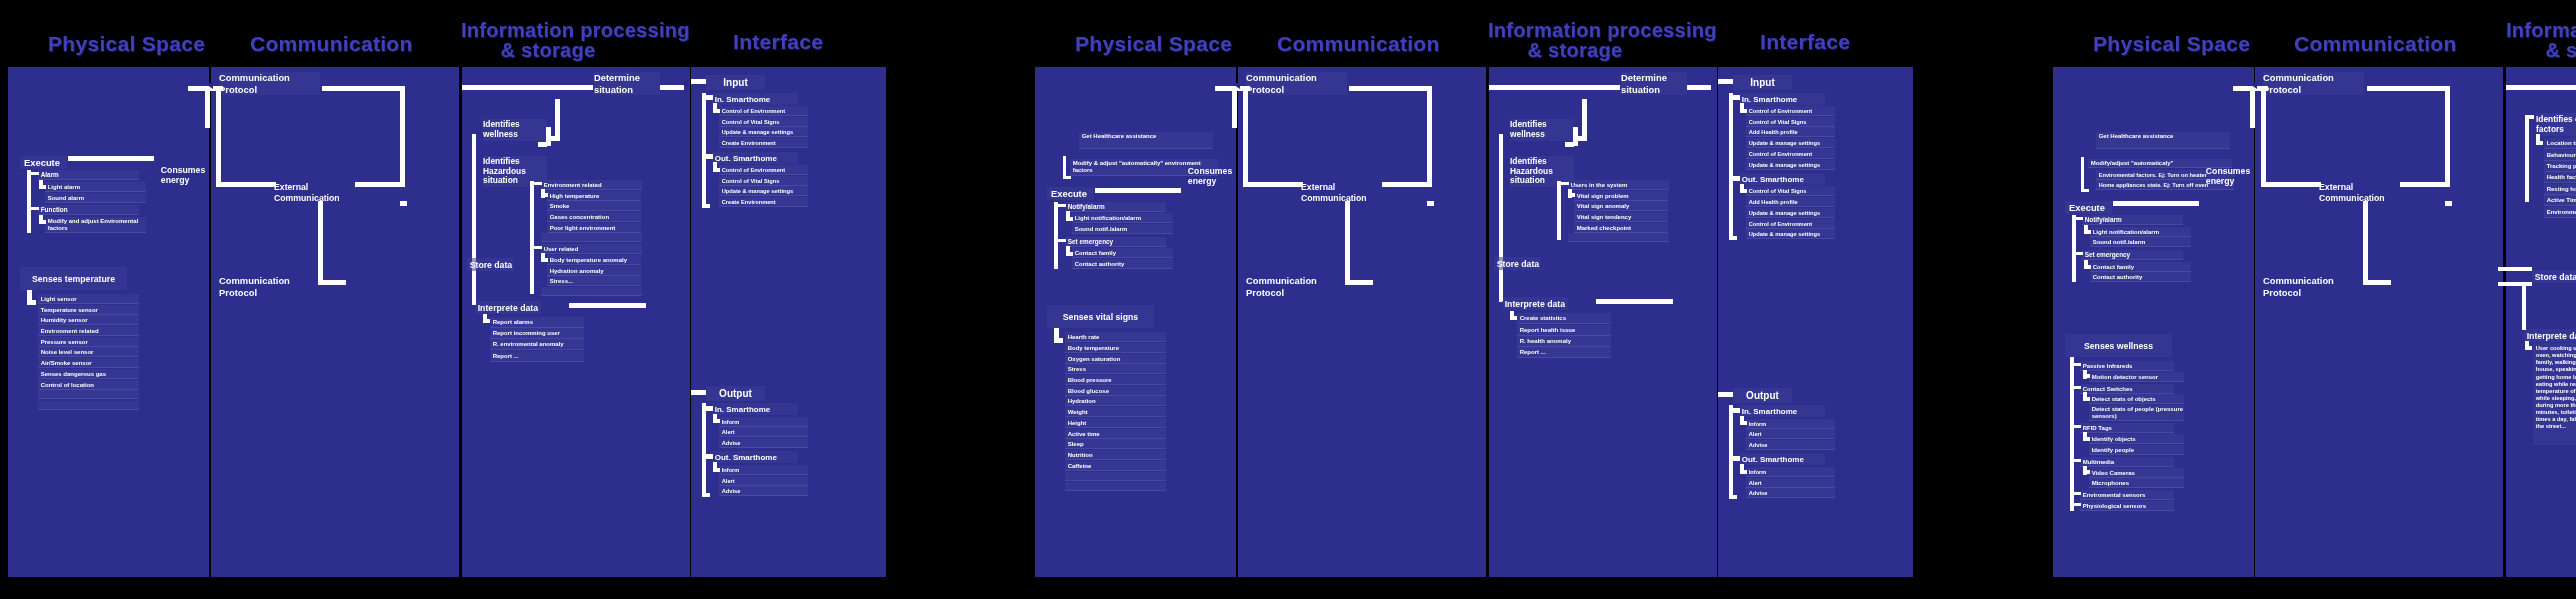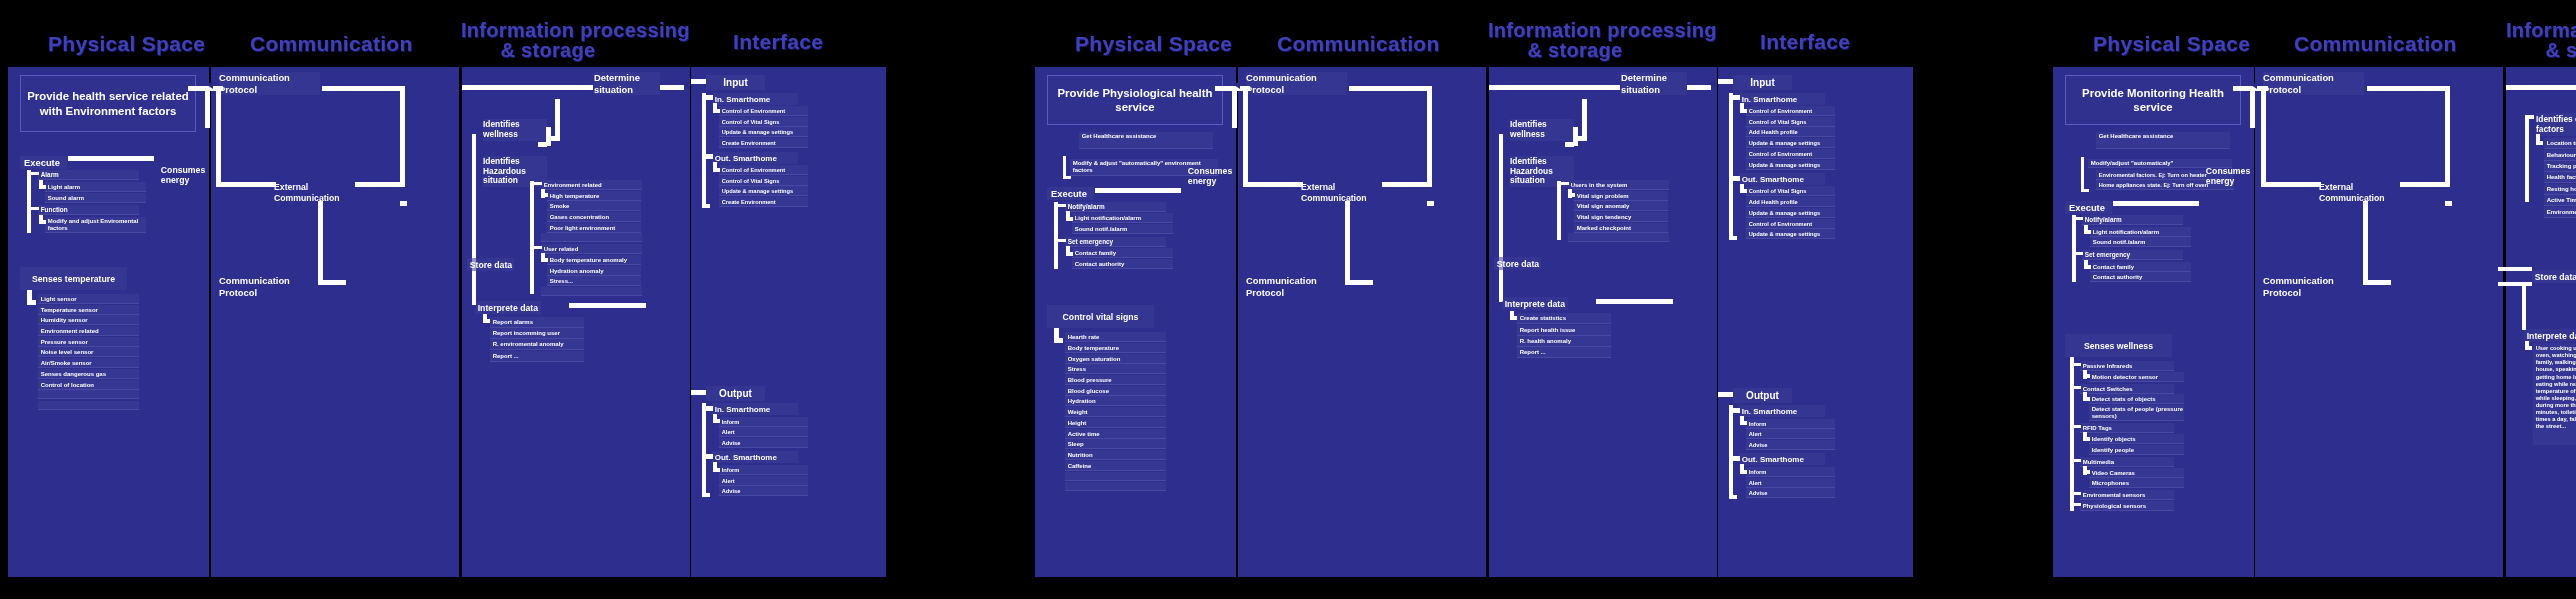--- a/index.html
+++ b/index.html
@@ -41,21 +41,20 @@
     <div class="colhead" style="left: 250px; top: 32px;">Communication</div>
     <div class="colhead two" style="left: 461px; top: 20px; width: 174px; font-size: 20px; text-align: center;">
       <div>Information processing</div>
       <div>&amp; storage</div>
     </div>
     <div class="colhead" style="left: 733px; top: 30px;">Interface</div>
     <div class="col" style="left: 8px; top: 67px; width: 201px; height: 510px;"></div>
     <div class="col" style="left: 211px; top: 67px; width: 248px; height: 510px;"></div>
     <div class="col" style="left: 462px; top: 67px; width: 228px; height: 510px;"></div>
     <div class="col" style="left: 691px; top: 67px; width: 195px; height: 510px;"></div>
-    <div class="nbox title-box" style="left: 20px; top: 75px; width: 176px; height: 57px; font-size: 11.4px; line-height: 1.25; padding: 0px 5.4px;">Provide health service related with Environment factors</div>
     <div class="lbl" style="left: 20px; top: 156px; width: 47px; height: 13.4px; font-size: 9.4px; padding-left: 4px;">Execute</div>
     <div class="wl" style="left: 68px; top: 156px; width: 86px; height: 4.7px;"></div>
     <div class="leaf" style="left: 38px; top: 170px; width: 101px; height: 10px; font-size: 6.4px;">Alarm</div>
     <div class="wl" style="left: 29.5px; top: 172px; width: 9.4px; height: 3.4px;"></div>
     <div class="leaf" style="left: 45px; top: 182px; width: 101px; height: 10px; font-size: 6px;">Light alarm</div>
     <div class="wl" style="left: 39px; top: 180px; width: 4px; height: 9.4px;"></div>
     <div class="wl" style="left: 39px; top: 185px; width: 6.7px; height: 4px;"></div>
     <div class="leaf" style="left: 45px; top: 193px; width: 101px; height: 10px; font-size: 6px;">Sound alarm</div>
     <div class="leaf" style="left: 38px; top: 205px; width: 101px; height: 10px; font-size: 6.4px;">Function</div>
     <div class="wl" style="left: 29.5px; top: 207px; width: 9.4px; height: 3.4px;"></div>
@@ -175,42 +174,41 @@
     <div class="colhead" style="left: 1277px; top: 32px;">Communication</div>
     <div class="colhead two" style="left: 1488px; top: 20px; width: 174px; font-size: 20px; text-align: center;">
       <div>Information processing</div>
       <div>&amp; storage</div>
     </div>
     <div class="colhead" style="left: 1760px; top: 30px;">Interface</div>
     <div class="col" style="left: 1035px; top: 67px; width: 201px; height: 510px;"></div>
     <div class="col" style="left: 1238px; top: 67px; width: 248px; height: 510px;"></div>
     <div class="col" style="left: 1489px; top: 67px; width: 228px; height: 510px;"></div>
     <div class="col" style="left: 1718px; top: 67px; width: 195px; height: 510px;"></div>
-    <div class="nbox title-box" style="left: 1047px; top: 75px; width: 176px; height: 50px; font-size: 11.4px; line-height: 1.25; padding: 0px 5.4px;">Provide Physiological health service</div>
     <div class="leaf multi" style="left: 1079px; top: 132px; width: 134px; height: 17.4px; font-size: 6px;">Get Healthcare assistance</div>
     <div class="leaf multi" style="left: 1070px; top: 159px; width: 148px; height: 17.4px; font-size: 6px;">Modify &amp; adjust  "automatically" environment factors</div>
     <div class="wl" style="left: 1063px; top: 156px; width: 3.4px; height: 23px;"></div>
     <div class="wl" style="left: 1063px; top: 176px; width: 8px; height: 3.4px;"></div>
     <div class="lbl" style="left: 1047px; top: 187px; width: 47px; height: 13.4px; font-size: 9.4px; padding-left: 4px;">Execute</div>
     <div class="wl" style="left: 1095px; top: 188px; width: 86px; height: 4.7px;"></div>
     <div class="leaf" style="left: 1065px; top: 202px; width: 101px; height: 10px; font-size: 6.4px;">Notify/alarm</div>
     <div class="wl" style="left: 1057px; top: 204px; width: 9.4px; height: 3.4px;"></div>
     <div class="leaf" style="left: 1072px; top: 213px; width: 101px; height: 10px; font-size: 6px;">Light notification/alarm</div>
     <div class="wl" style="left: 1066px; top: 211px; width: 4px; height: 9.4px;"></div>
     <div class="wl" style="left: 1066px; top: 217px; width: 6.7px; height: 4px;"></div>
     <div class="leaf" style="left: 1072px; top: 224px; width: 101px; height: 10px; font-size: 6px;">Sound notif./alarm</div>
     <div class="leaf" style="left: 1065px; top: 237px; width: 101px; height: 10px; font-size: 6.4px;">Set emergency</div>
     <div class="wl" style="left: 1057px; top: 239px; width: 9.4px; height: 3.4px;"></div>
     <div class="leaf" style="left: 1072px; top: 248px; width: 101px; height: 10px; font-size: 6px;">Contact family</div>
     <div class="wl" style="left: 1066px; top: 246px; width: 4px; height: 9.4px;"></div>
     <div class="wl" style="left: 1066px; top: 252px; width: 6.7px; height: 4px;"></div>
     <div class="leaf" style="left: 1072px; top: 259px; width: 101px; height: 10px; font-size: 6px;">Contact authority</div>
     <div class="wl" style="left: 1054px; top: 202px; width: 4px; height: 67px;"></div>
     <div class="lbl ctr plain" style="left: 1188px; top: 164px; width: 44px; height: 23px; font-size: 8.7px; line-height: 1.15; flex-direction: column; justify-content: center;">Consumes energy</div>
-    <div class="lbl ctr" style="left: 1047px; top: 305px; width: 107px; height: 23px; font-size: 8.7px; line-height: 1.15; flex-direction: column; justify-content: center;">Control vital signs</div>
+    <div class="lbl ctr" style="left: 1047px; top: 305px; width: 107px; height: 23px; font-size: 8.7px; line-height: 1.15; flex-direction: column; justify-content: center;">Senses vital signs</div>
     <div class="leaf" style="left: 1065px; top: 332px; width: 101px; height: 10px; font-size: 6px;">Hearth rate</div>
     <div class="leaf" style="left: 1065px; top: 343px; width: 101px; height: 10px; font-size: 6px;">Body temperature</div>
     <div class="leaf" style="left: 1065px; top: 354px; width: 101px; height: 10px; font-size: 6px;">Oxygen saturation</div>
     <div class="leaf" style="left: 1065px; top: 364px; width: 101px; height: 10px; font-size: 6px;">Stress</div>
     <div class="leaf" style="left: 1065px; top: 375px; width: 101px; height: 10px; font-size: 6px;">Blood pressure</div>
     <div class="leaf" style="left: 1065px; top: 386px; width: 101px; height: 10px; font-size: 6px;">Blood glucose</div>
     <div class="leaf" style="left: 1065px; top: 396px; width: 101px; height: 10px; font-size: 6px;">Hydration</div>
     <div class="leaf" style="left: 1065px; top: 407px; width: 101px; height: 10px; font-size: 6px;">Weight</div>
     <div class="leaf" style="left: 1065px; top: 418px; width: 101px; height: 10px; font-size: 6px;">Height</div>
     <div class="leaf" style="left: 1065px; top: 429px; width: 101px; height: 10px; font-size: 6px;">Active time</div>
@@ -311,21 +309,20 @@
     <div class="wl" style="left: 1729px; top: 495px; width: 8px; height: 4px;"></div>
     <div class="colhead" style="left: 2093px; top: 32px;">Physical Space</div>
     <div class="colhead" style="left: 2294px; top: 32px;">Communication</div>
     <div class="colhead two" style="left: 2506px; top: 20px; width: 174px; font-size: 20px; text-align: center;">
       <div>Information processing</div>
       <div>&amp; storage</div>
     </div>
     <div class="col" style="left: 2053px; top: 67px; width: 201px; height: 510px;"></div>
     <div class="col" style="left: 2255px; top: 67px; width: 248px; height: 510px;"></div>
     <div class="col" style="left: 2506px; top: 67px; width: 228px; height: 510px;"></div>
-    <div class="nbox title-box" style="left: 2065px; top: 75px; width: 176px; height: 50px; font-size: 11.4px; line-height: 1.25; padding: 0px 5.4px;">Provide Monitoring Health service</div>
     <div class="leaf multi" style="left: 2096px; top: 132px; width: 134px; height: 17.4px; font-size: 6px;">Get Healthcare assistance</div>
     <div class="leaf" style="left: 2088px; top: 159px; width: 144px; height: 9.4px; font-size: 6px;">Modify/adjust "automaticaly"</div>
     <div class="wl" style="left: 2081px; top: 157px; width: 3.4px; height: 35px;"></div>
     <div class="wl" style="left: 2081px; top: 189px; width: 8px; height: 3.4px;"></div>
     <div class="leaf" style="left: 2096px; top: 170px; width: 138px; height: 10px; font-size: 5.7px;">Enviromental factors. Ej: Turn on heater</div>
     <div class="leaf" style="left: 2096px; top: 180px; width: 138px; height: 10px; font-size: 5.7px;">Home appliances state. Ej: Turn off oven</div>
     <div class="lbl" style="left: 2065px; top: 201px; width: 47px; height: 13.4px; font-size: 9.4px; padding-left: 4px;">Execute</div>
     <div class="wl" style="left: 2113px; top: 201px; width: 86px; height: 4.7px;"></div>
     <div class="leaf" style="left: 2082px; top: 215px; width: 101px; height: 10px; font-size: 6.4px;">Notify/alarm</div>
     <div class="wl" style="left: 2074px; top: 217px; width: 9.4px; height: 3.4px;"></div>

